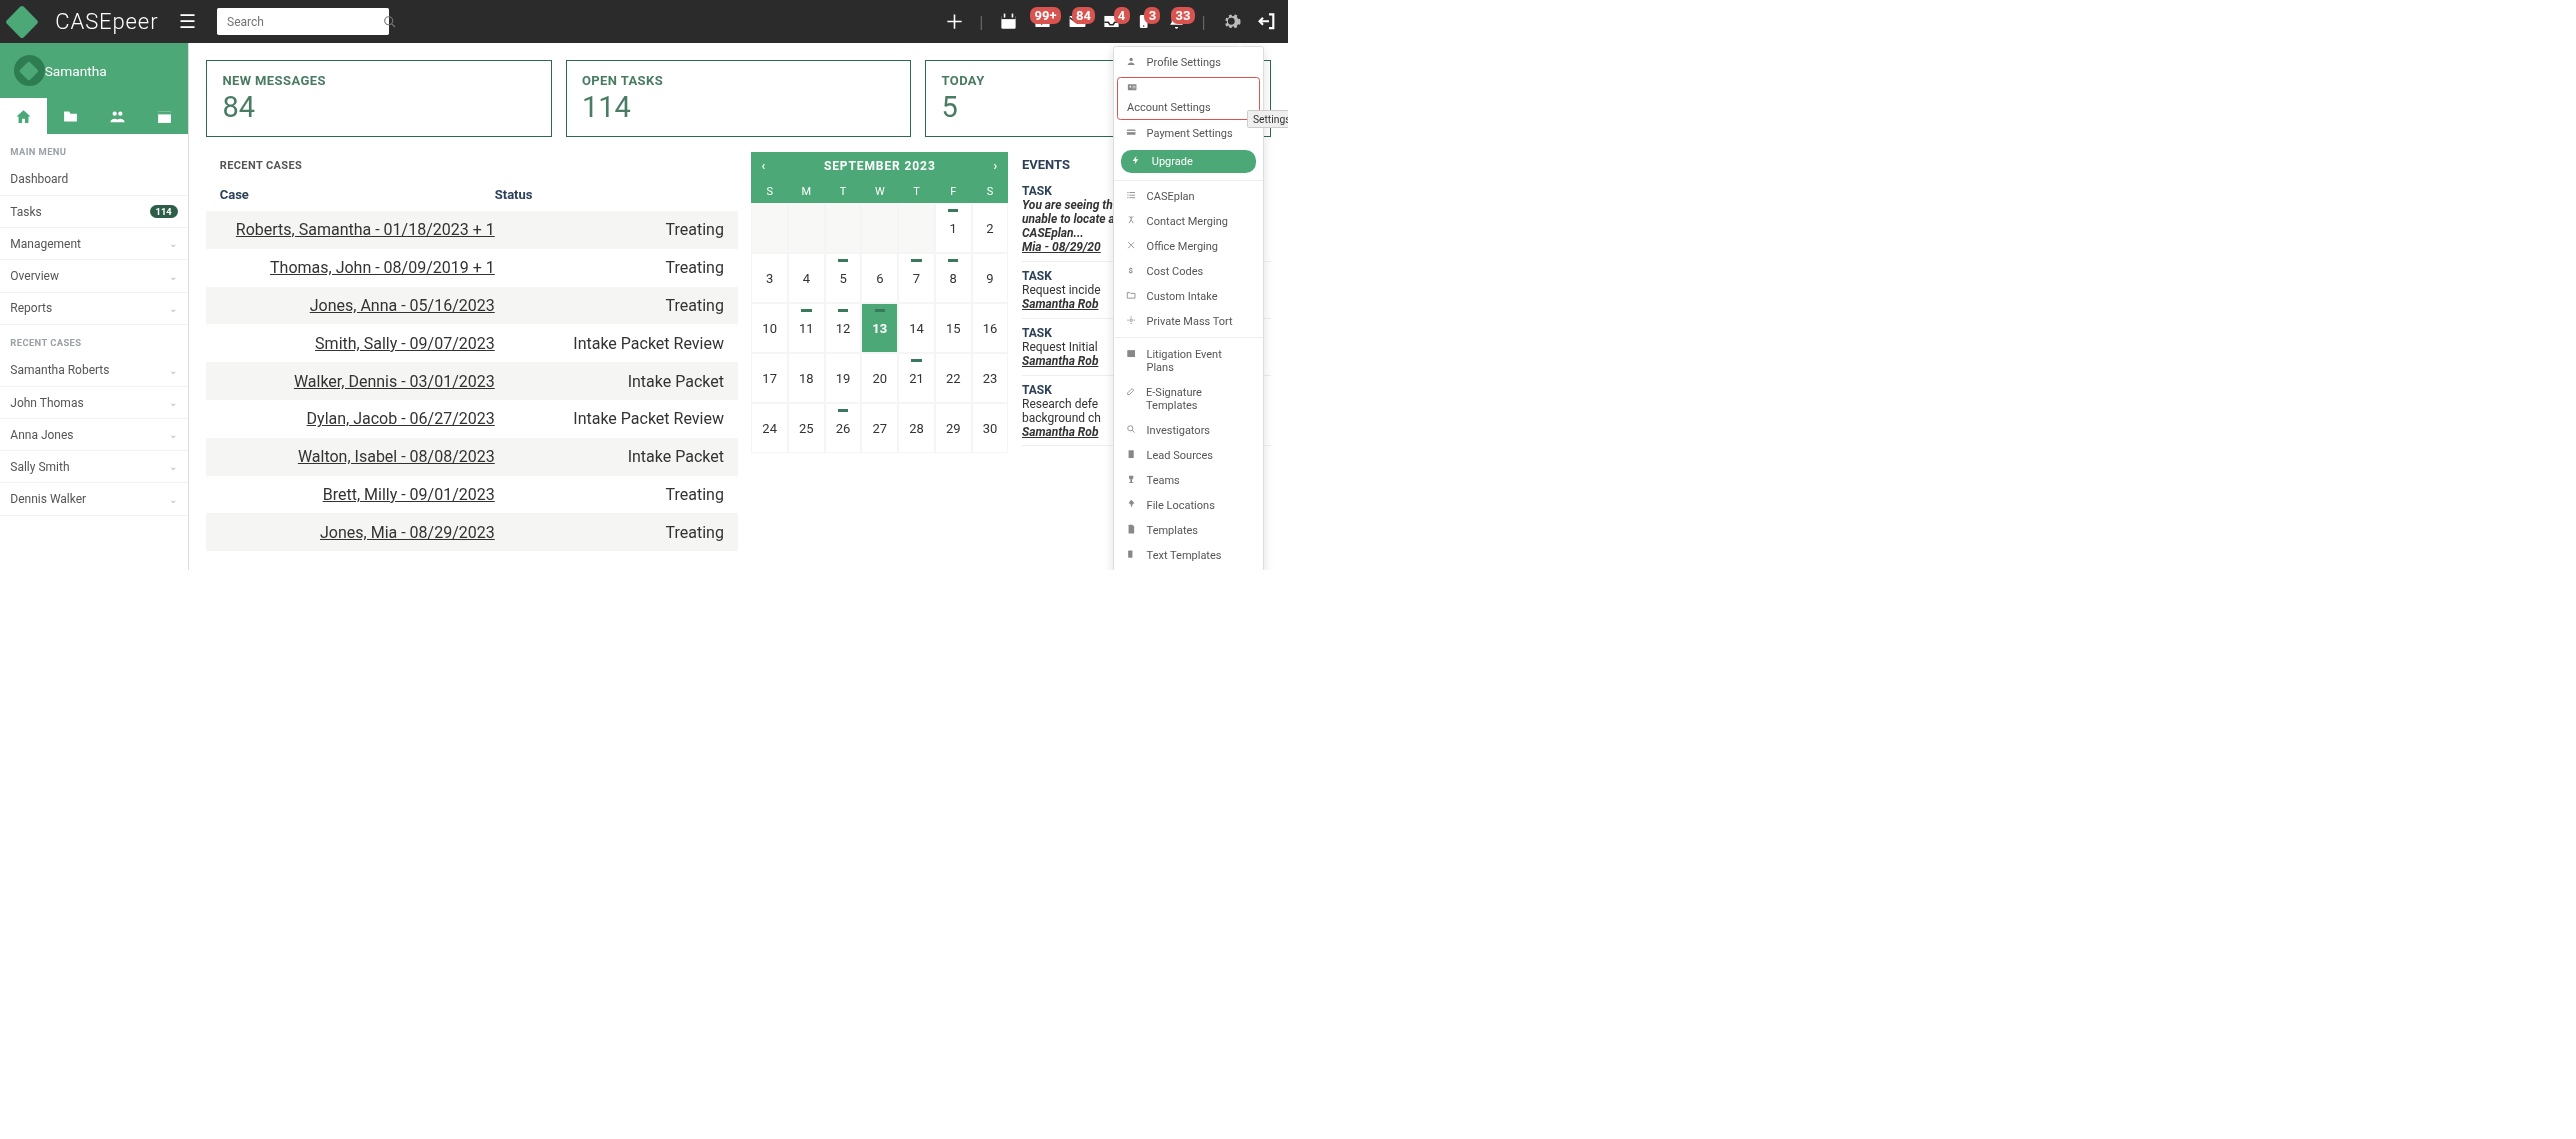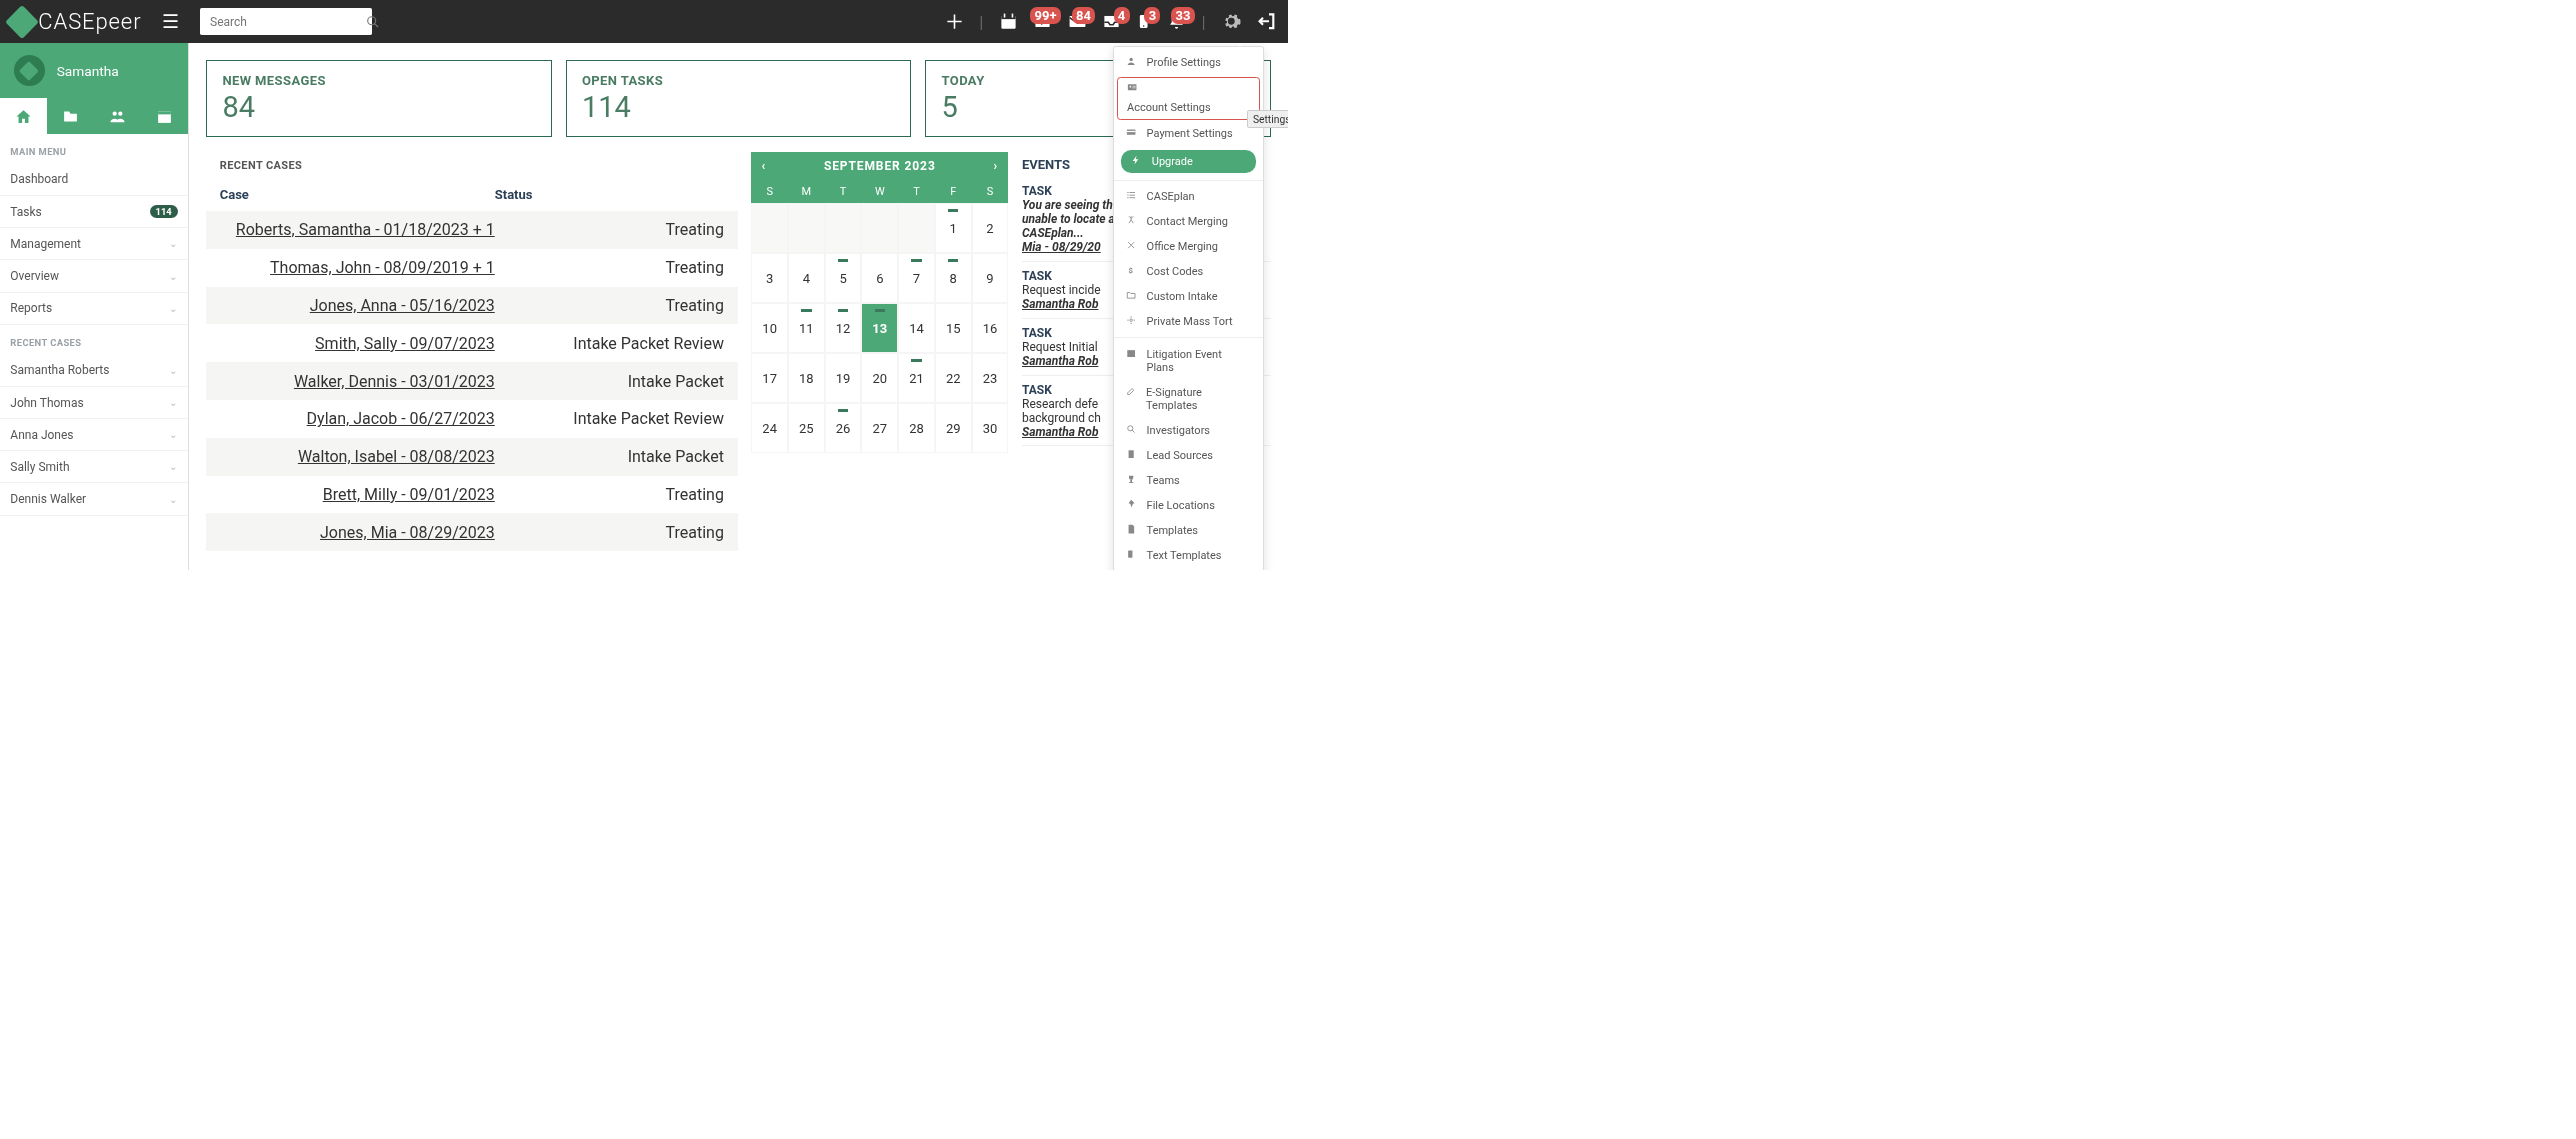--- a/index.html
+++ b/index.html
@@ -1,34 +1,34 @@
 <!DOCTYPE html>
 <html style="font-size:13.7px"><head>
 <meta charset="utf-8">
 <style>
 * { margin: 0; padding: 0; box-sizing: border-box; font-family: -apple-system, BlinkMacSystemFont, "Segoe UI", Roboto, sans-serif; }
 body { background: #fff; width: 2576px; height: 1140px; transform-origin: top left; }
 .scale-wrap { width: 1288px; height: 570px; position: relative; overflow: hidden; }
 
 
 .topbar { height: 43px; background: #2b2b2b; display: flex; align-items: center; padding: 0 10.3px; color: #fff; }
-.logo { display: flex; align-items: center; gap: 4px; font-size: 22px; font-weight: 300; letter-spacing: 0.9px; }
+.logo { display: flex; align-items: center; gap: 21px; font-size: 22px; font-weight: 300; letter-spacing: 0.9px; }
 .logo-icon { width: 24px; height: 24px; background: #4ca877; transform: rotate(45deg); border-radius: 2.6px; }
 .hamburger { margin-left: 20.6px; font-size: 19px; cursor: pointer; }
 .search-box { margin-left: 20.6px; background: #fff; width: 172px; height: 27.5px; display: flex; align-items: center; padding: 0 10.3px; border-radius: 1.7px; }
 .search-box input { border: none; outline: none; flex: 1; font-size: 12px; color: #555; }
 .search-box .sicon { color: #777; }
 .topbar-right { margin-left: auto; display: flex; align-items: center; gap: 15.4px; }
 .tb-icon { position: relative; font-size: 17px; cursor: pointer; color: #fff; }
 .tb-sep { color: #666; font-size: 17px; }
 .badge { position: absolute; top: -5.1px; right: -8.6px; background: #d9534f; color: #fff; font-size: 13px; padding: 0.9px 4.3px; border-radius: 6.9px; font-weight: bold; }
 
 
 .sidebar { position: absolute; top: 43px; left: 0; width: 189px; bottom: 0; background: #fff; border-right: 0.9px solid #ddd; overflow-y: auto; }
-.user-block { background: #4ca877; color: #fff; padding: 12px 13.7px; display: flex; align-items: center; gap: 12px; }
+.user-block { background: #4ca877; color: #fff; padding: 12px 13.7px; display: flex; align-items: center; }
 .avatar { width: 31px; height: 31px; background: #2e7d52; border-radius: 50%; display: flex; align-items: center; justify-content: center; }
 .avatar-inner { width: 13.7px; height: 13.7px; background: #4ca877; transform: rotate(45deg); border-radius: 1.7px; }
 .nav-icons { background: #4ca877; display: flex; }
 .nav-icons .ni { flex: 1; height: 36px; display: flex; align-items: center; justify-content: center; color: #fff; font-size: 15.4px; cursor: pointer; }
 .nav-icons .ni.active { background: #fff; color: #4ca877; }
 .menu-header { padding: 12px 10.3px 6.9px; color: #9aa0a6; font-size: 9.4px; font-weight: bold; letter-spacing: 0.4px; }
 .menu-item { padding: 8.6px 10.3px; display: flex; align-items: center; justify-content: space-between; color: #555; font-size: 12px; cursor: pointer; border-bottom: 0.9px solid #f2f2f2; }
 .menu-item .chev { color: #bbb; font-size: 10.3px; }
 .menu-item .mbadge { background: #2c5e4a; color: #fff; font-size: 9.4px; padding: 0.9px 6px; border-radius: 7.7px; font-weight: bold; }
 

